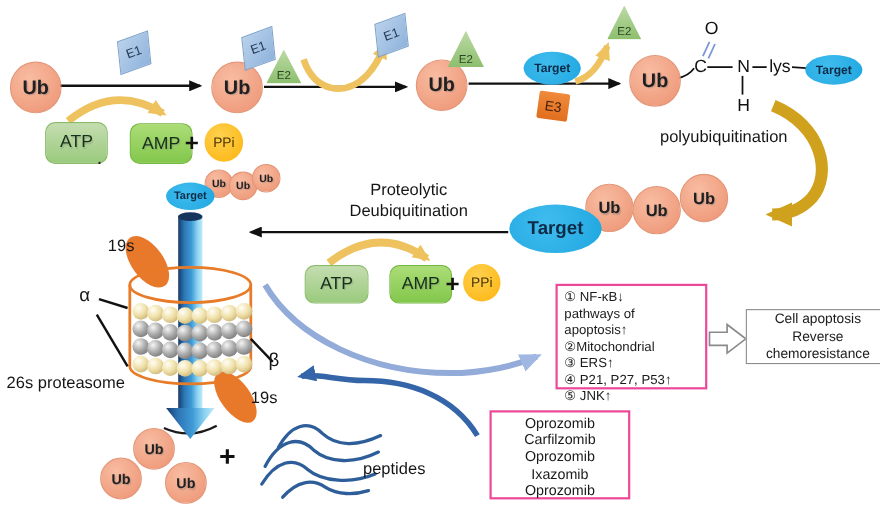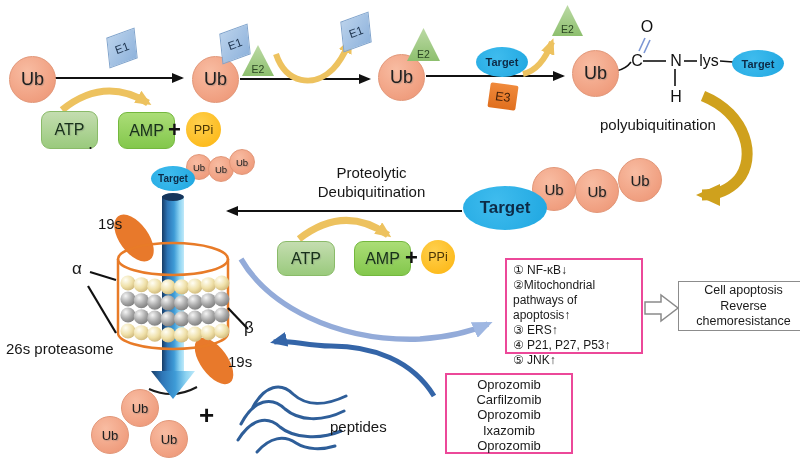--- a/index.html
+++ b/index.html
@@ -2,21 +2,21 @@
 <html><head>
 <meta charset="utf-8">
 <style>
   html,body{margin:0;padding:0;background:#fff}
   .canvas{position:relative;width:800px;height:460px;background:#ffffff;overflow:hidden;
           font-family:"Liberation Sans","DejaVu Sans",sans-serif;color:#1a1a1a}
   svg.layer{position:absolute;left:0;top:0}
   .ub{position:absolute;border-radius:50%;
       background:radial-gradient(circle at 38% 32%,#F8BCA2,#F09F80 70%,#EA9274);
       border:1px solid #E29677;display:flex;align-items:center;justify-content:center;
-      font-weight:normal;color:#202020;text-shadow:1px 1px 1px rgba(110,110,110,.35)}
+      font-weight:bold;color:#202020;text-shadow:1px 1px 1px rgba(110,110,110,.35)}
   .ub-lg{width:45px;height:45px;font-size:18px}
   .ub-md{width:42px;height:42px;font-size:15px}
   .ub-sm{width:24px;height:24px;font-size:9.5px}
   .ub-rel{width:36px;height:36px;font-size:13px}
   .diamond{position:absolute;display:flex;align-items:center;justify-content:center;
       background:linear-gradient(135deg,#B9D1EB,#8FB3DC);border:1px solid #7FA3CC;
       transform:rotate(-20deg) skewX(-14deg);font-size:11.5px;color:#1f3550}
   .diamond>span{transform:skewX(14deg)}
   .tri{position:absolute;display:flex;align-items:flex-end;justify-content:center;
       background:linear-gradient(#BCDAA5,#8DBF6E);clip-path:polygon(50% 0,100% 100%,0 100%);
@@ -249,22 +249,22 @@
   <div class="lbl" style="left:98px;top:215px;font-size:15px">19s</div>
   <div class="lbl" style="left:228px;top:353px;font-size:15px">19s</div>
   <div class="lbl" style="left:72px;top:259px;font-size:17px">α</div>
   <div class="lbl" style="left:244px;top:318px;font-size:17px">β</div>
   <div class="lbl" style="left:6px;top:340px;font-size:15px">26s proteasome</div>
   <div class="lbl" style="left:330px;top:418px;font-size:15px">peptides</div>
   <div class="lbl" style="left:88px;top:133px;font-size:18px">.</div>
 
   <div class="infobox effects" style="left:505px;top:258px;width:138px;height:96px">
     <div>① NF-κB↓</div>
+    <div>pathways of apoptosis↑</div>
     <div>②Mitochondrial</div>
-    <div>pathways of apoptosis↑</div>
     <div>③ ERS↑</div>
     <div>④ P21, P27, P53↑</div>
     <div>⑤ JNK↑</div>
   </div>
 
   <div class="infobox outcome" style="left:678px;top:281px;width:131px;height:50px">
     <div>Cell apoptosis</div>
     <div>Reverse</div>
     <div>chemoresistance</div>
   </div>

